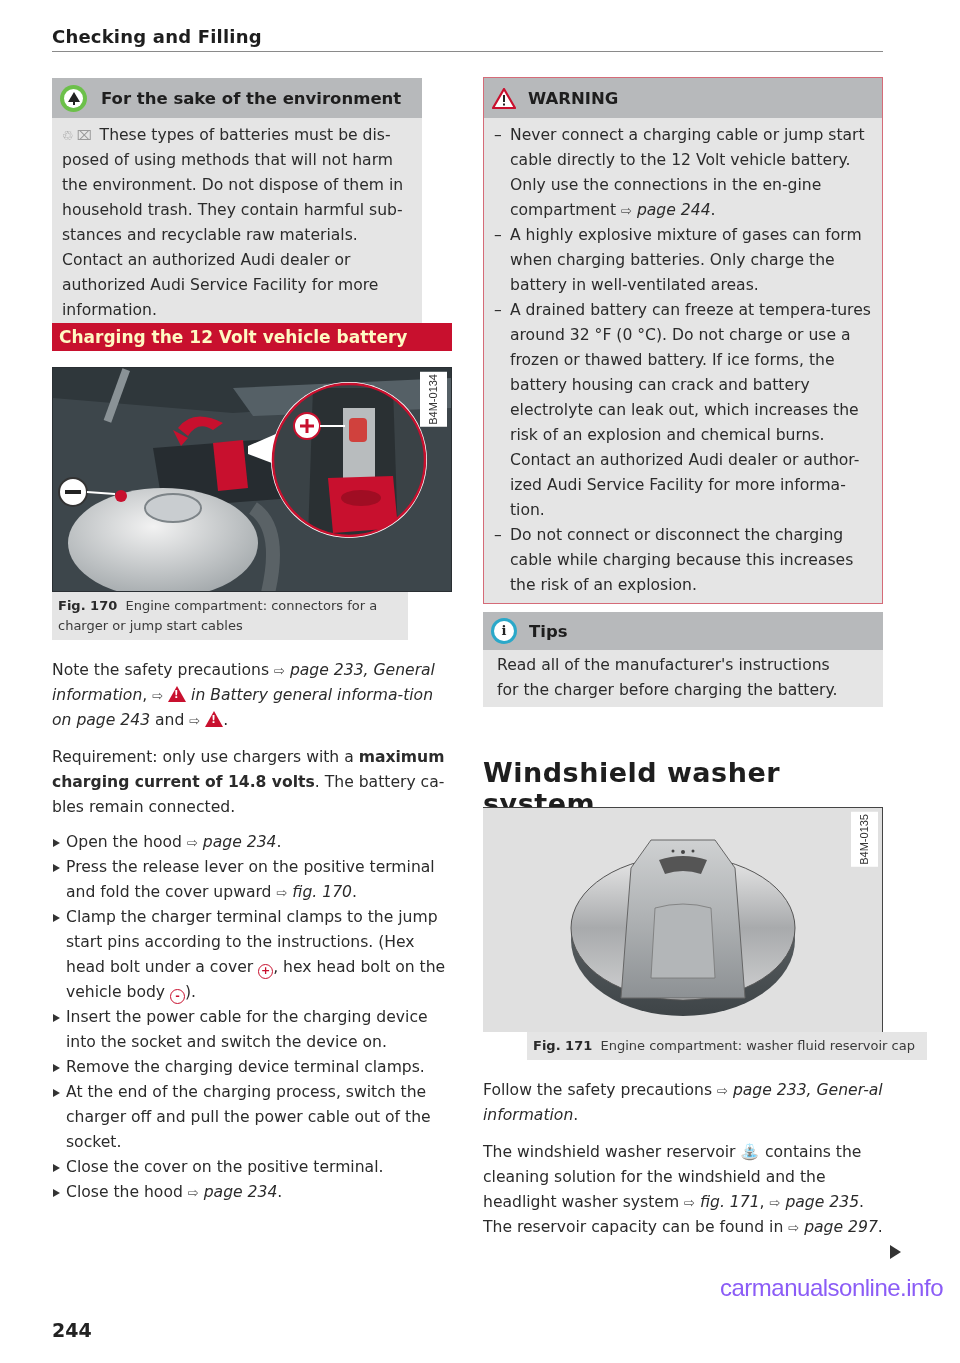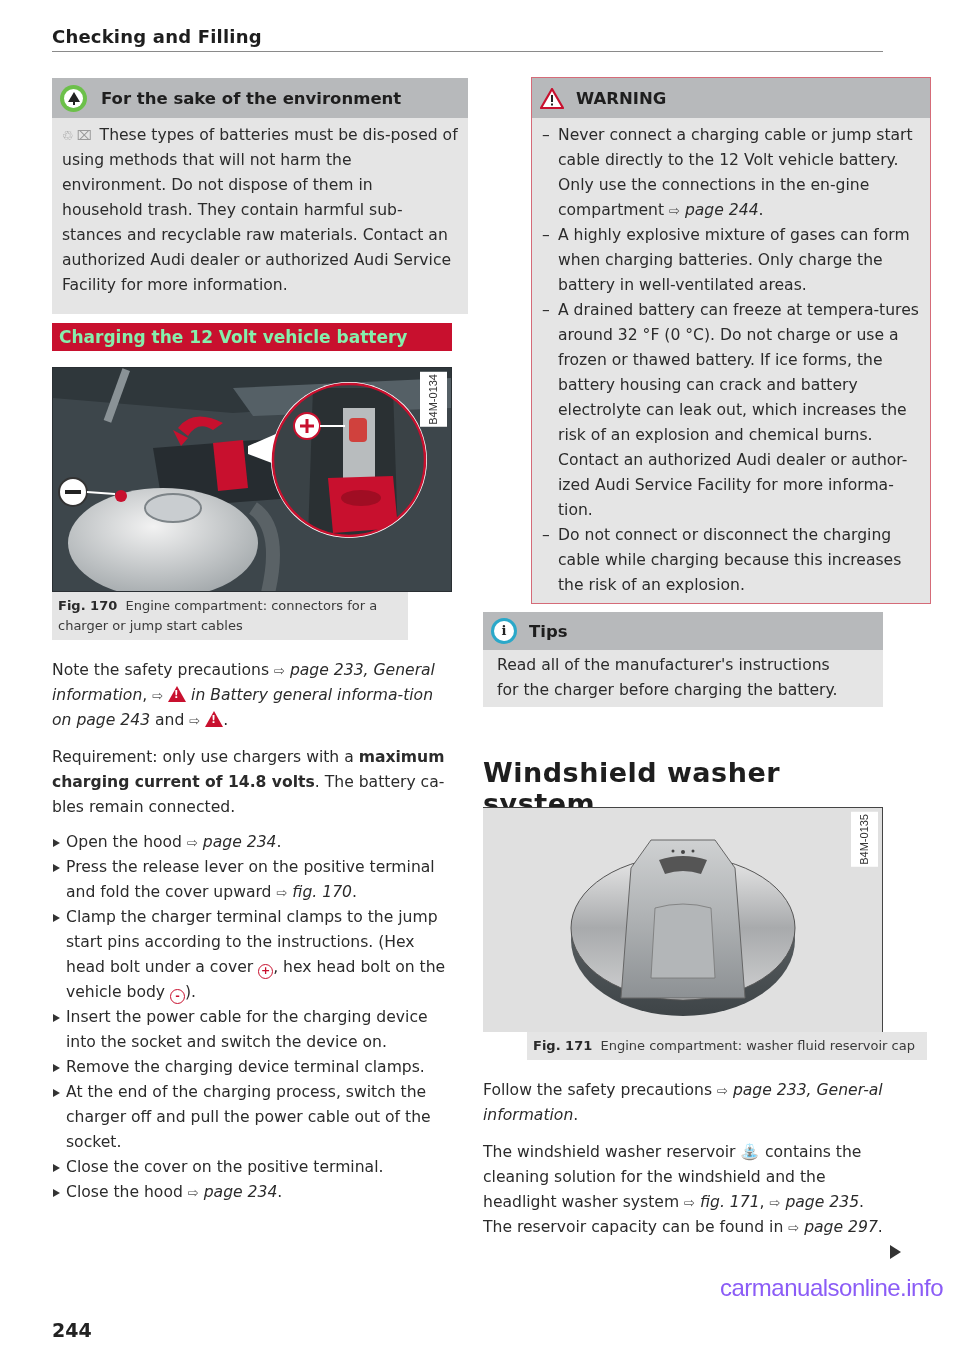--- a/index.html
+++ b/index.html
@@ -5,42 +5,42 @@
   * { box-sizing: border-box; margin: 0; padding: 0; }
   html, body { width: 960px; height: 1363px; background: #ffffff; overflow: hidden; }
   body { position: relative; font-family: "DejaVu Sans", "Liberation Sans", sans-serif; color: #2b2b2b; font-size: 15.6px; line-height: 25px; }
   .header-title { position: absolute; left: 52px; top: 24px; font-weight: bold; font-size: 18px; letter-spacing: 0.2px; color: #1e1e1e; }
   .header-rule { position: absolute; left: 52px; top: 51px; width: 831px; height: 1px; background: #8a8a8a; }
   .col { position: absolute; top: 0; }
   .col-left { left: 52px; width: 400px; }
   .col-right { left: 483px; width: 400px; }
   .box-head { background: #b7b9bb; height: 40px; display: flex; align-items: center; padding-left: 8px; font-weight: bold; font-size: 16.5px; color: #1e1e1e; }
   .box-body { background: #e5e5e5; padding: 5px 10px 16px 10px; }
-  .env-box { position: absolute; top: 78px; left: 0; width: 416px; }
+  .env-box { position: absolute; top: 78px; left: 0; width: 370px; }
   .env-icon { width: 27px; height: 27px; border-radius: 50%; background: #6cc04a; display: flex; align-items: center; justify-content: center; margin-right: 14px; }
   .env-icon-inner { width: 19px; height: 19px; border-radius: 50%; background: #fff; display: flex; align-items: center; justify-content: center; }
   .tree { width: 0; height: 0; border-left: 6px solid transparent; border-right: 6px solid transparent; border-bottom: 10px solid #222; position: relative; top: -1px; }
   .tree::after { content: ""; position: absolute; left: -1px; top: 9px; width: 2px; height: 4px; background: #222; }
   .small-glyph { color: #9a9a9a; font-size: 13px; margin-right: 3px; }
-  .section-bar { position: absolute; top: 323px; left: 0; width: 400px; height: 28px; background: #c8102e; color: #86efac; font-weight: bold; font-size: 17px; line-height: 28px; padding-left: 7px; }
+  .section-bar { position: absolute; top: 323px; left: 0; width: 400px; height: 28px; background: #c8102e; color: #fef9c3; font-weight: bold; font-size: 17px; line-height: 28px; padding-left: 7px; }
   .fig170 { position: absolute; top: 367px; left: 0; width: 400px; height: 225px; background: #3c4449; overflow: hidden; border: 1px solid #2a2f33; }
   .fig-caption { background: #e5e5e5; font-size: 13px; line-height: 20px; padding: 4px 6px 4px 6px; color: #3a3a3a; }
   .fig-caption b { color: #2a2a2a; }
   .fig170-caption { position: absolute; top: 592px; left: 0; width: 356px; }
   .fig-id { position: absolute; background: #fff; color: #333; font-size: 11px; writing-mode: vertical-rl; transform: rotate(180deg); padding: 2px 1px; font-family: "Liberation Sans", sans-serif; }
   .para { position: absolute; left: 0; width: 400px; }
   em { font-style: italic; }
   .arrow { font-style: normal; color: #555; font-size: 13px; }
   .warn-tri { display: inline-block; width: 0; height: 0; border-left: 9px solid transparent; border-right: 9px solid transparent; border-bottom: 16px solid #c8102e; position: relative; vertical-align: -2px; }
   .warn-tri::after { content: "!"; position: absolute; left: -3px; top: 3px; color: #fff; font-size: 10px; font-weight: bold; line-height: 12px; font-style: normal; }
   ul.steps { list-style: none; }
   ul.steps li { position: relative; padding-left: 14px; }
   ul.steps li::before { content: ""; position: absolute; left: 1px; top: 9px; width: 0; height: 0; border-top: 4px solid transparent; border-bottom: 4px solid transparent; border-left: 7px solid #333; }
   .circ { display: inline-block; width: 15px; height: 15px; border: 1.5px solid #c8102e; border-radius: 50%; color: #c8102e; font-size: 11px; line-height: 12px; text-align: center; font-weight: bold; vertical-align: -2px; }
-  .warning-box { position: absolute; top: 77px; left: 0; width: 400px; border: 1.5px solid #d56b78; margin-left: 48px; }
+  .warning-box { position: absolute; top: 77px; left: 0; width: 400px; border: 1.5px solid #d56b78; }
   .warning-box .box-head { height: 40px; }
   .warning-box .box-body { padding: 5px 10px 5px 10px; }
   .warn-icon { display: inline-block; position: relative; width: 24px; height: 21px; margin-right: 12px; }
   .warn-icon svg { display: block; }
   ul.dashes { list-style: none; }
   ul.dashes li { position: relative; padding-left: 16px; }
   ul.dashes li::before { content: "–"; position: absolute; left: 0; top: 0; }
   .tips-box { position: absolute; top: 612px; left: 0; width: 400px; }
   .tips-icon { width: 26px; height: 26px; border-radius: 50%; background: #2aa8c9; display: flex; align-items: center; justify-content: center; margin-right: 12px; }
   .tips-icon span { width: 20px; height: 20px; border-radius: 50%; background: #fff; color: #222; font-weight: bold; font-size: 13px; line-height: 20px; text-align: center; font-family: "DejaVu Serif", serif; }

